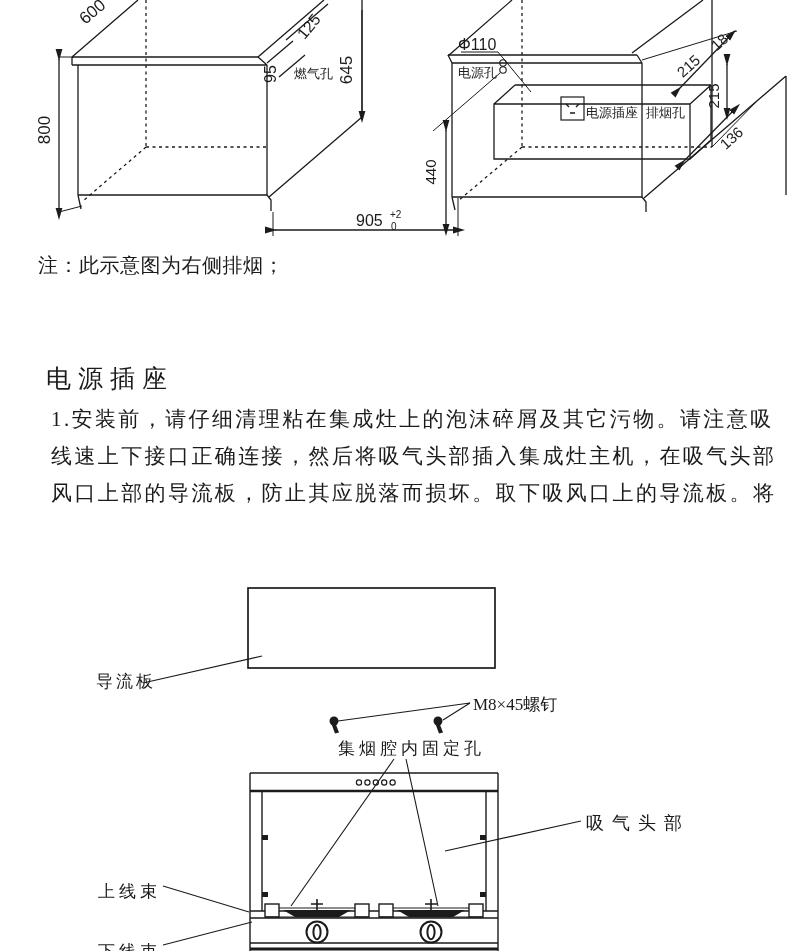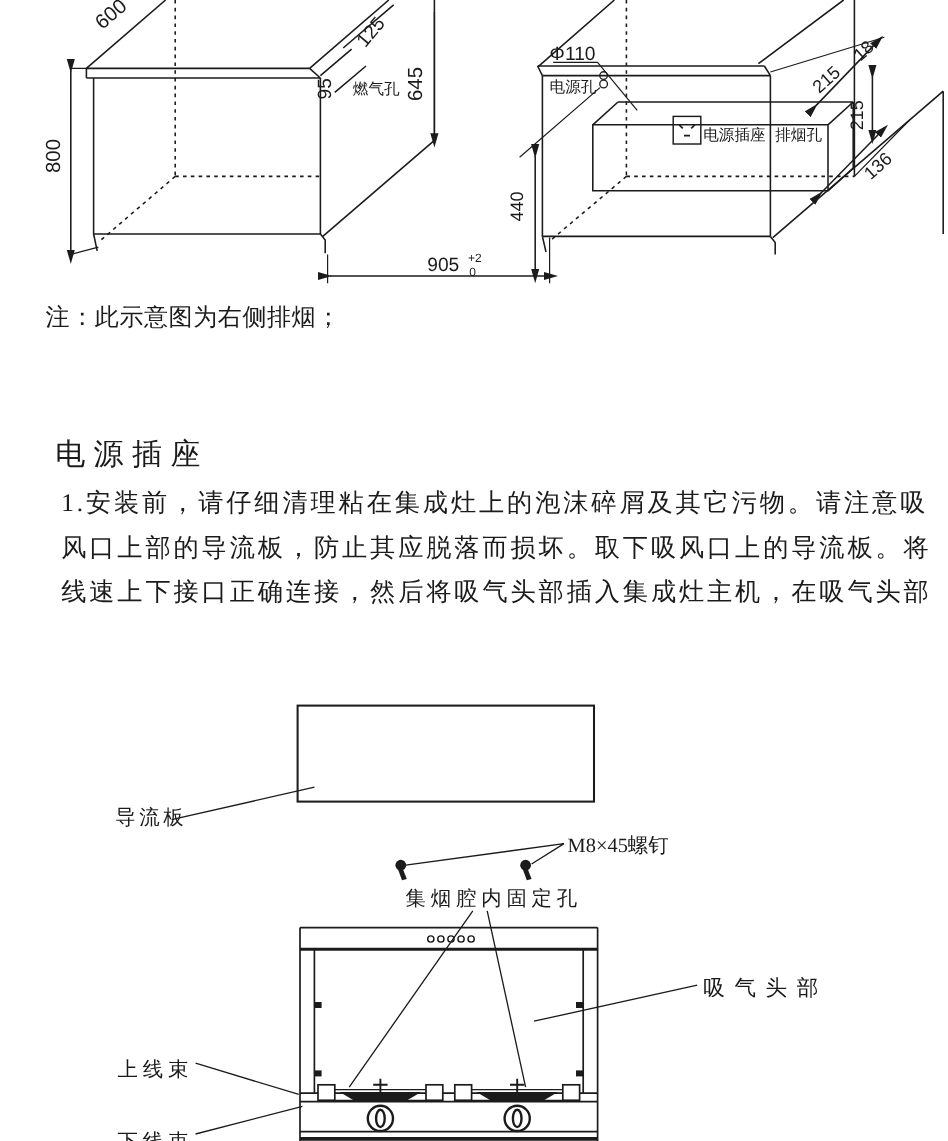--- a/index.html
+++ b/index.html
@@ -112,22 +112,22 @@
     <text class="dimnum" font-size="15" transform="translate(436,172) rotate(-90)" text-anchor="middle">440</text>
   </svg>
 
   <div class="notes">
     <div>注：此示意图为右侧排烟；</div>
   </div>
 
   <div class="heading">电源插座</div>
   <div class="para">
     <div>1.安装前，请仔细清理粘在集成灶上的泡沫碎屑及其它污物。请注意吸</div>
+    <div>线速上下接口正确连接，然后将吸气头部插入集成灶主机，在吸气头部</div>
     <div>风口上部的导流板，防止其应脱落而损坏。取下吸风口上的导流板。将</div>
-    <div>线速上下接口正确连接，然后将吸气头部插入集成灶主机，在吸气头部</div>
   </div>
 
   <svg style="position:absolute;left:0;top:570px;" width="790" height="381" viewBox="0 0 790 381">
 
     <rect x="248" y="18" width="247" height="80" fill="none" stroke="#1b1b1b" stroke-width="1.7"></rect>
     <path d="M143,113 L262,86" stroke="#1b1b1b" stroke-width="1.1"></path>
     <text class="cjk" font-size="17" letter-spacing="3" x="96" y="117">导流板</text>
 
     <path d="M470,133 L338,151 M470,133 L443,150" stroke="#1b1b1b" stroke-width="1.1"></path>
     <text class="cjk" font-size="17" x="473" y="140">M8×45螺钉</text>

